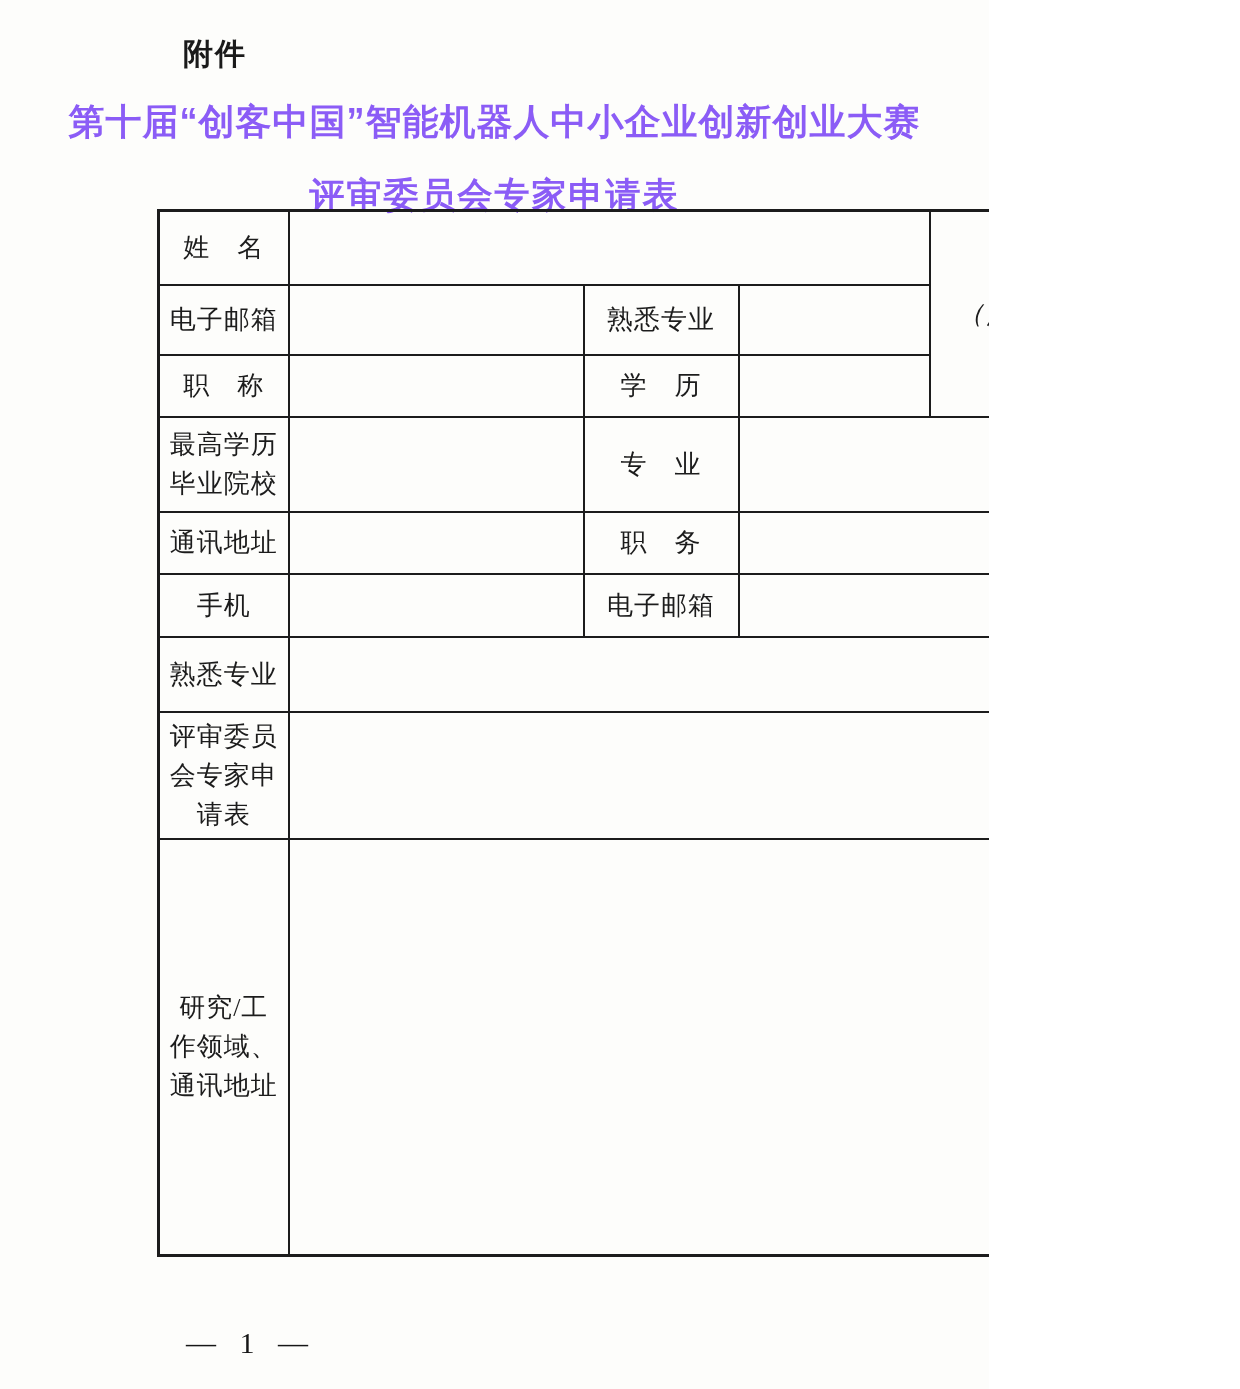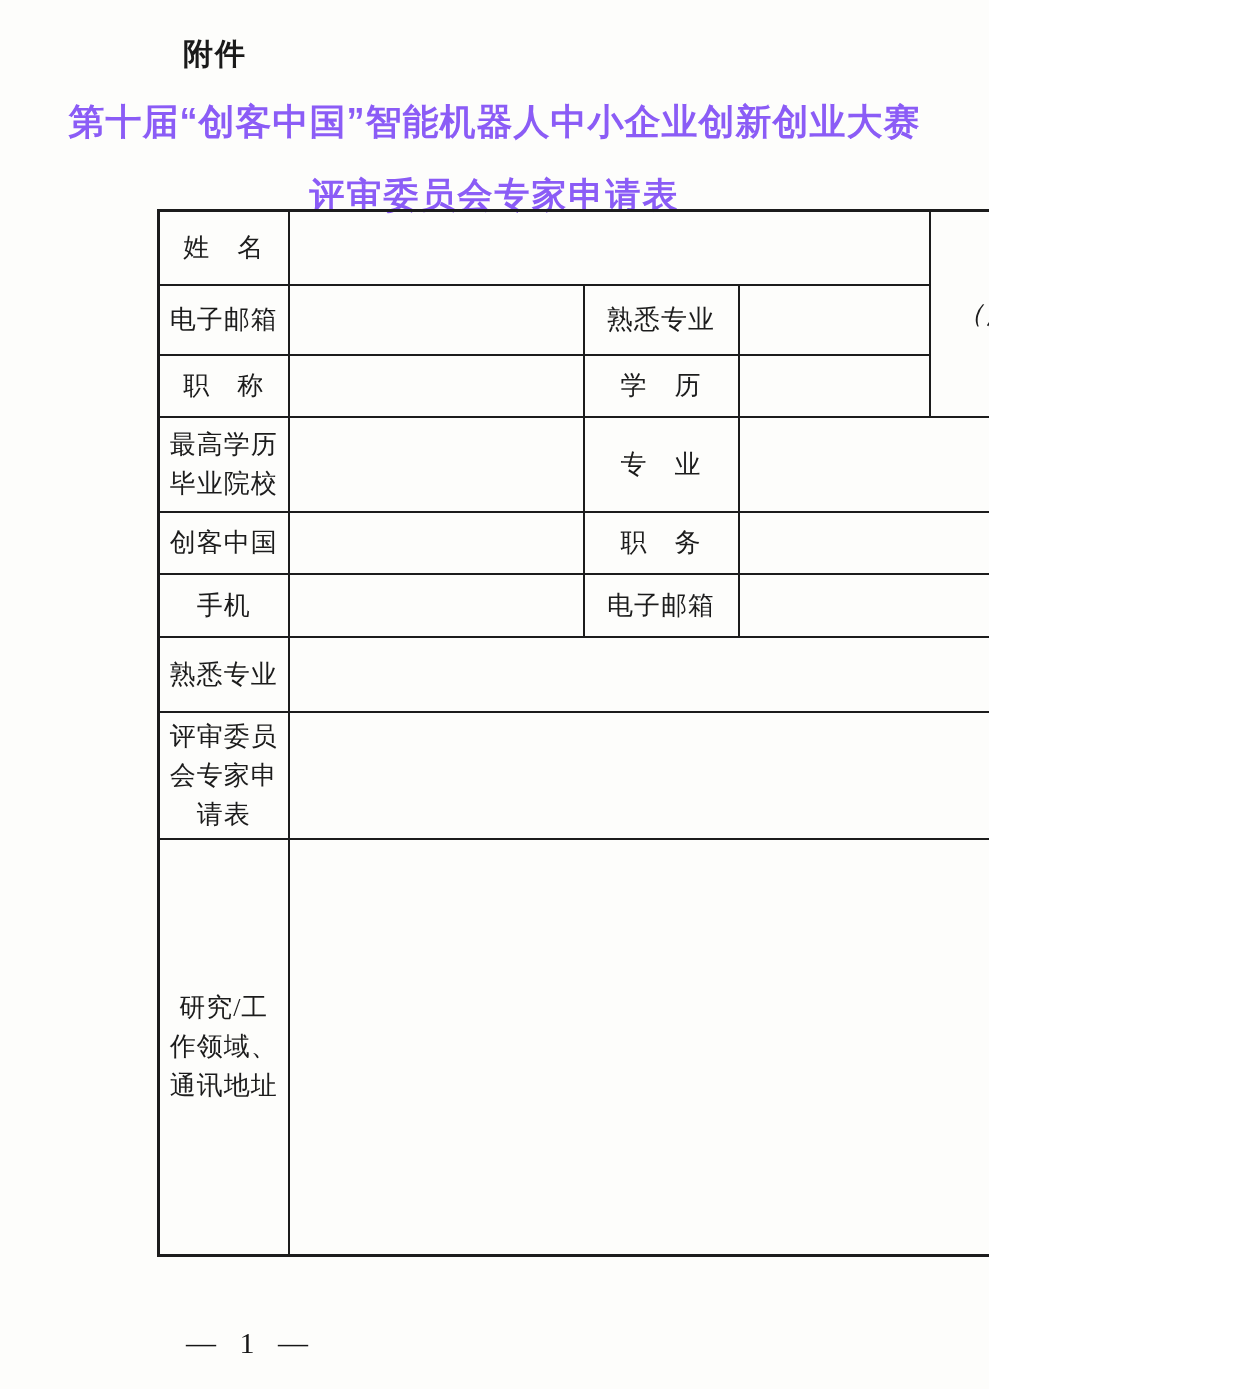--- a/index.html
+++ b/index.html
@@ -109,21 +109,21 @@
         <td class="label">学　历</td>
         <td class="value"></td>
       </tr>
       <tr style="height:95px">
         <td class="label">最高学历毕业院校</td>
         <td class="value"></td>
         <td class="label">专　业</td>
         <td class="value" colspan="2"></td>
       </tr>
       <tr style="height:62px">
-        <td class="label">创客中国</td>
+        <td class="label">通讯地址</td>
         <td class="value"></td>
         <td class="label">职　务</td>
         <td class="value" colspan="2"></td>
       </tr>
       <tr style="height:63px">
         <td class="label">手机</td>
         <td class="value"></td>
         <td class="label">电子邮箱</td>
         <td class="value" colspan="2"></td>
       </tr>

